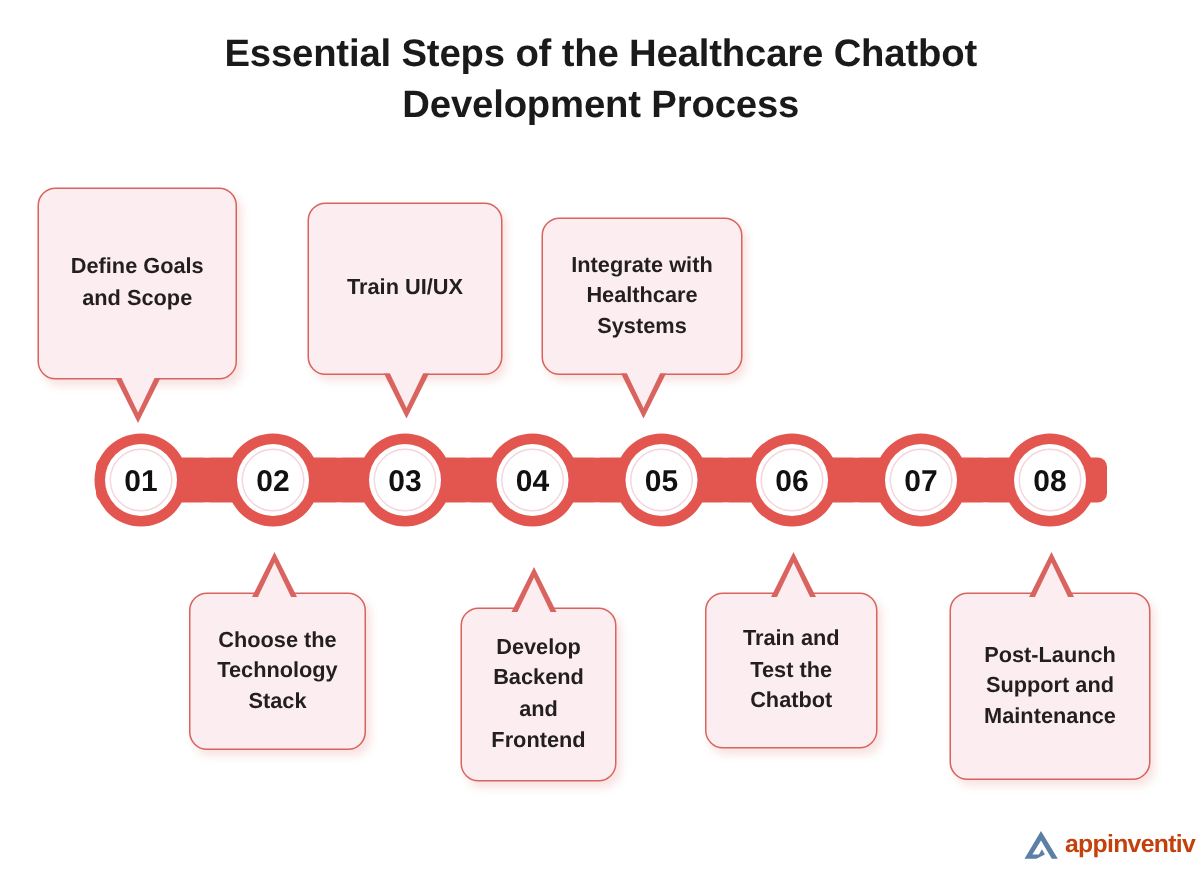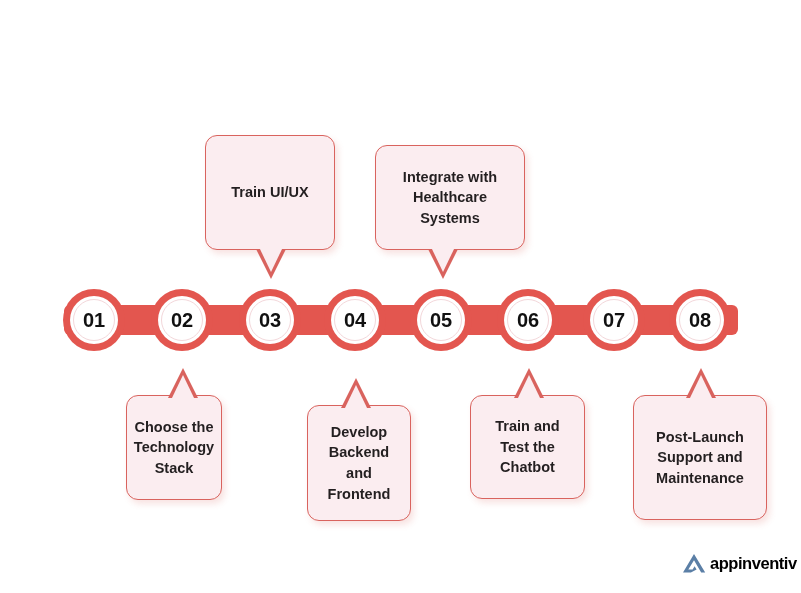--- a/index.html
+++ b/index.html
@@ -131,40 +131,48 @@
   }
   #logo .mark {
     width: 26px;
     height: 24px;
     flex: none;
   }
   #logo .wordmark {
     font-size: 16.5px;
     font-weight: bold;
     letter-spacing: -0.45px;
-    color: #000000;
+    color: #c2410c;
     line-height: 1;
   }
 </style>
 </head>
 <body>
 
 <div id="infographic">
 
-
+  <div id="title">Essential Steps of the Healthcare Chatbot Development Process</div>
+
+  <div class="callout" style="left:25px; top:125px; width:133px; height:128px;">
+    <span>Define Goals and Scope</span>
+    <span class="tail tail-down" style="left:66px; top:126px;">
+      <span class="t-border"></span>
+        <span class="t-fill"></span>
+    </span>
+  </div>
 
   <div class="callout" style="left:205px; top:135px; width:130px; height:115px;">
     <span>Train UI/UX</span>
     <span class="tail tail-down" style="left:65px; top:113px;">
       <span class="t-border"></span>
         <span class="t-fill"></span>
     </span>
   </div>
 
-  <div class="callout" style="left:375px; top:145px; width:150px; height:105px;">
+  <div class="callout" style="left:361px; top:145px; width:134px; height:105px;">
     <span>Integrate with Healthcare Systems</span>
     <span class="tail tail-down" style="left:67px; top:103px;">
       <span class="t-border"></span>
         <span class="t-fill"></span>
     </span>
   </div>
 
 
   <div id="timeline">
     <svg width="801" height="96" viewBox="0 0 801 96" xmlns="http://www.w3.org/2000/svg">
@@ -221,21 +229,21 @@
       <text class="node-num" x="182" y="55" text-anchor="middle">02</text>
       <text class="node-num" x="270" y="55" text-anchor="middle">03</text>
       <text class="node-num" x="355" y="55" text-anchor="middle">04</text>
       <text class="node-num" x="441" y="55" text-anchor="middle">05</text>
       <text class="node-num" x="528" y="55" text-anchor="middle">06</text>
       <text class="node-num" x="614" y="55" text-anchor="middle">07</text>
       <text class="node-num" x="700" y="55" text-anchor="middle">08</text>
     </svg>
   </div>
 
-  <div class="callout" style="left:126px; top:395px; width:96px; height:105px;">
+  <div class="callout" style="left:126px; top:395px; width:118px; height:105px;">
     <span>Choose the Technology Stack</span>
     <span class="tail tail-up" style="left:56px; top:-28px; height:30px;">
       <span class="t-border"></span>
         <span class="t-fill"></span>
     </span>
   </div>
 
   <div class="callout" style="left:307px; top:405px; width:104px; height:116px;">
     <span>Develop Backend and Frontend</span>
     <span class="tail tail-up" style="left:48px; top:-28px; height:30px;">

